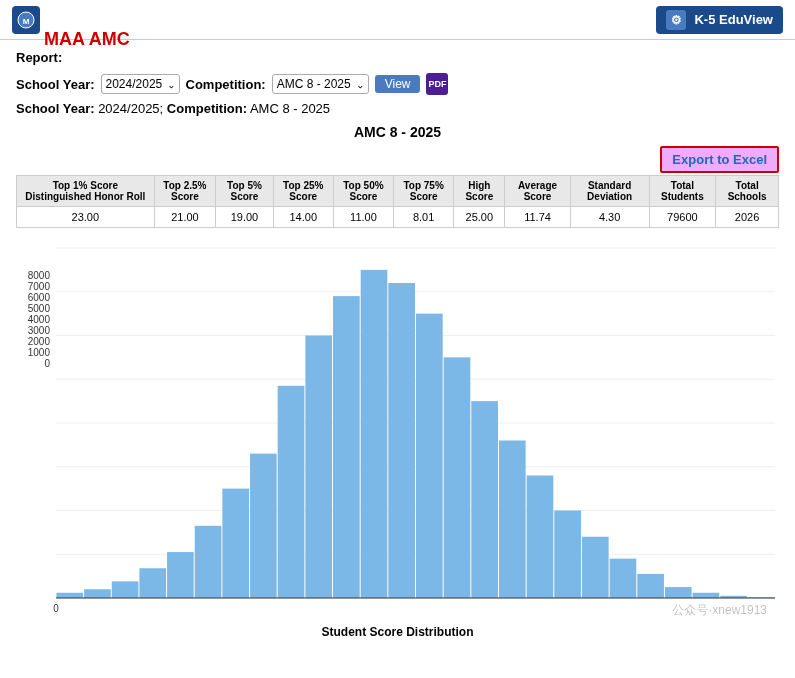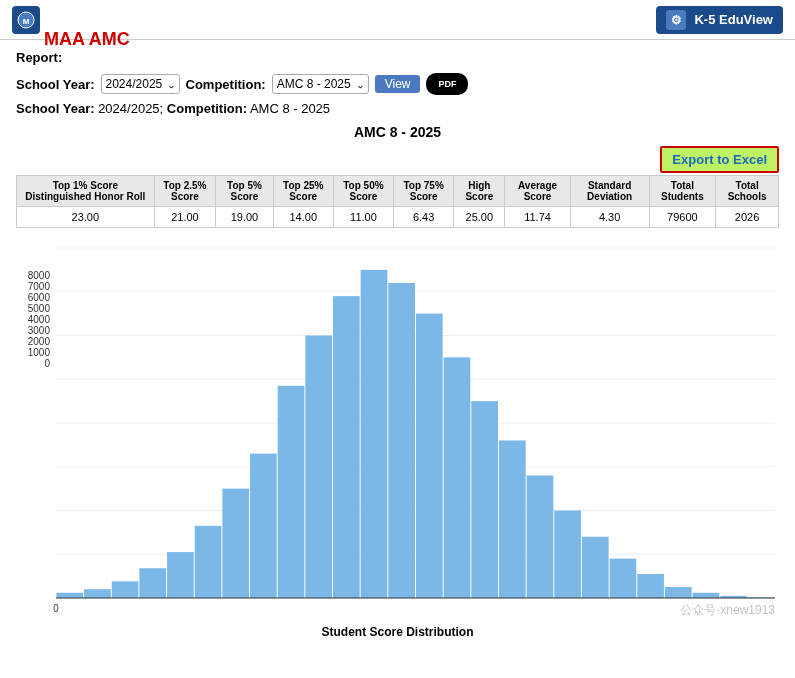--- a/index.html
+++ b/index.html
@@ -108,24 +108,24 @@
     .view-btn {
       background: #4a7abf;
       color: white;
       border: none;
       border-radius: 3px;
       padding: 2px 10px;
       font-size: 12px;
       cursor: pointer;
     }
     .pdf-icon {
-      width: 42px;
+      width: 22px;
       height: 22px;
-      background: #000000;
-      border-radius: 10px;
+      background: #4c1d95;
+      border-radius: 3px;
       color: white;
       font-size: 9px;
       font-weight: bold;
       display: flex;
       align-items: center;
       justify-content: center;
       cursor: pointer;
     }
     .school-year-static {
       font-size: 13px;
@@ -147,21 +147,21 @@
       justify-content: flex-end;
       margin-bottom: 2px;
     }
     .export-btn {
       color: #1a6abf;
       font-size: 13px;
       font-weight: bold;
       border: 2px solid #cc0000;
       padding: 4px 10px;
       cursor: pointer;
-      background: #bef264;
+      background: #f0abfc;
       border-radius: 2px;
     }
 
     table {
       width: 100%;
       border-collapse: collapse;
       font-size: 11px;
     }
     table th, table td {
       border: 1px solid #ccc;
@@ -182,21 +182,21 @@
     }
     .chart-title {
       text-align: center;
       font-weight: bold;
       font-size: 12px;
       margin-top: 4px;
     }
     .watermark {
       position: absolute;
       bottom: 20px;
-      right: 4px;
+      right: 12px;
       color: rgba(0,0,0,0.25);
       font-size: 12px;
     }
     .chart-wrap {
       display: flex;
       align-items: flex-start;
     }
     .y-labels {
       display: flex;
       flex-direction: column;
@@ -285,21 +285,21 @@
           <th>Total Schools</th>
         </tr>
       </thead>
       <tbody>
         <tr id="data-row">
             <td>23.00</td>
             <td>21.00</td>
             <td>19.00</td>
             <td>14.00</td>
             <td>11.00</td>
-            <td>6.43</td>
+            <td>8.01</td>
             <td>25.00</td>
             <td>11.74</td>
             <td>4.30</td>
             <td>79600</td>
             <td>2026</td>
           </tr>
       </tbody>
     </table>
   </div>
 

